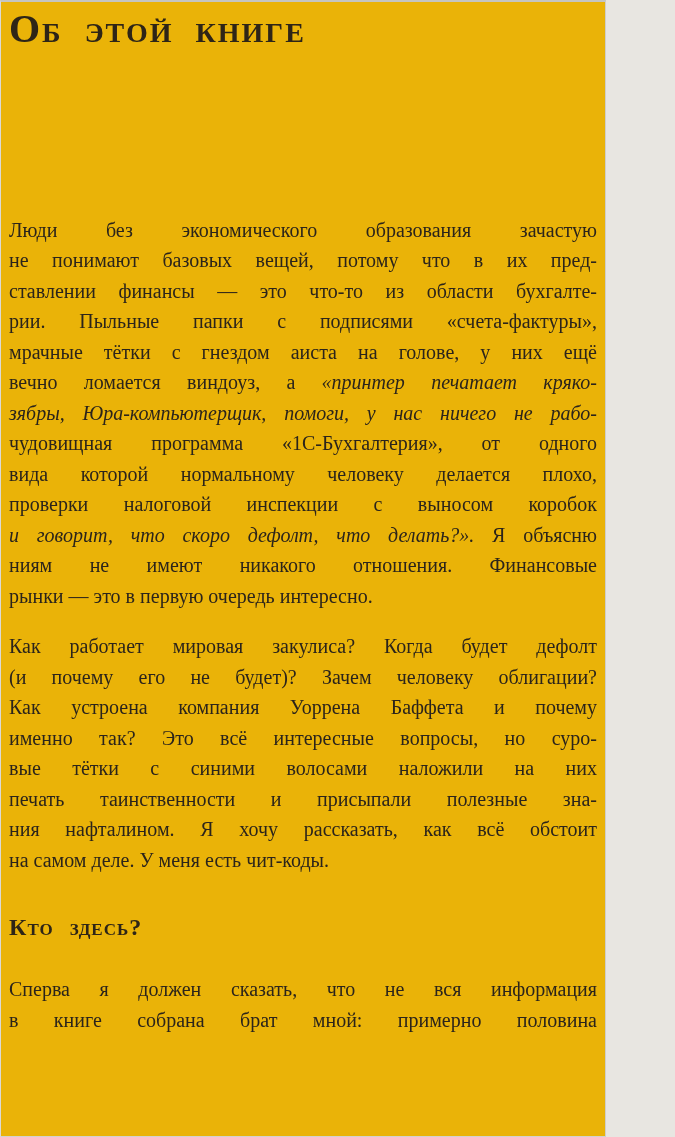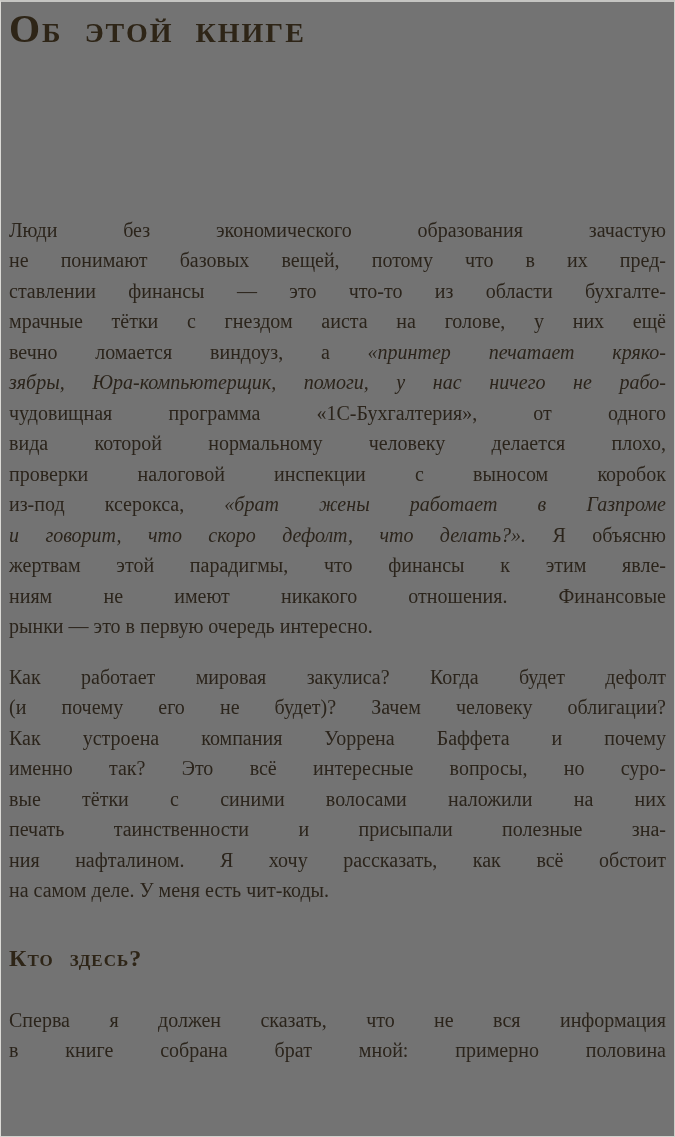--- a/index.html
+++ b/index.html
@@ -2,24 +2,24 @@
 <html lang="ru"><head>
 <meta charset="utf-8">
 <style>
   html, body {
     margin: 0;
     padding: 0;
     background: #e8e6e1;
   }
   .page {
     position: relative;
-    width: 675px;
+    width: 606px;
     height: 1137px;
     box-sizing: border-box;
-    background: #737373;
+    background: #eab308;
     border-top: 2px solid #c5c5c2;
     border-right: 1px solid #cfcec9;
     border-bottom: 1px solid #d3d2cd;
     border-left: 1px solid #dbdad6;
     padding: 5px 8px 0 8px;
     overflow: hidden;
     font-family: "Liberation Serif", "DejaVu Serif", serif;
     color: #2b241b;
   }
   .chapter-title {
@@ -63,29 +63,28 @@
 </head>
 <body>
 
 <div class="page">
   <h1 class="chapter-title">Об этой книге</h1>
 
   <div class="para para-1">
       <div class="line"><span>Люди без экономического образования зачастую</span></div>
       <div class="line"><span>не понимают базовых вещей, потому что в их пред-</span></div>
       <div class="line"><span>ставлении финансы — это что-то из области бухгалте-</span></div>
+      <div class="line"><span>рии. Пыльные папки с подписями «счета-фактуры»,</span></div>
       <div class="line"><span>мрачные тётки с гнездом аиста на голове, у них ещё</span></div>
       <div class="line"><span>вечно ломается виндоуз, а </span><em>«принтер печатает кряко-</em></div>
       <div class="line"><em>зябры, Юра-компьютерщик, помоги, у нас ничего не рабо-</em></div>
       <div class="line"><span>чудовищная программа «1С-Бухгалтерия», от одного</span></div>
       <div class="line"><span>вида которой нормальному человеку делается плохо,</span></div>
       <div class="line"><span>проверки налоговой инспекции с выносом коробок</span></div>
-      <div class="line"><span>из-под ксерокса, </span><em>«брат жены работает в Газпроме</em></div>
       <div class="line"><em>и говорит, что скоро дефолт, что делать?».</em><span> Я объясню</span></div>
-      <div class="line"><span>жертвам этой парадигмы, что финансы к этим явле-</span></div>
       <div class="line"><span>ниям не имеют никакого отношения. Финансовые</span></div>
       <div class="line flush"><span>рынки — это в первую очередь интересно.</span></div>
     </div>
 
   <div class="para para-2">
       <div class="line"><span>Как работает мировая закулиса? Когда будет дефолт</span></div>
       <div class="line"><span>(и почему его не будет)? Зачем человеку облигации?</span></div>
       <div class="line"><span>Как устроена компания Уоррена Баффета и почему</span></div>
       <div class="line"><span>именно так? Это всё интересные вопросы, но суро-</span></div>
       <div class="line"><span>вые тётки с синими волосами наложили на них</span></div>

